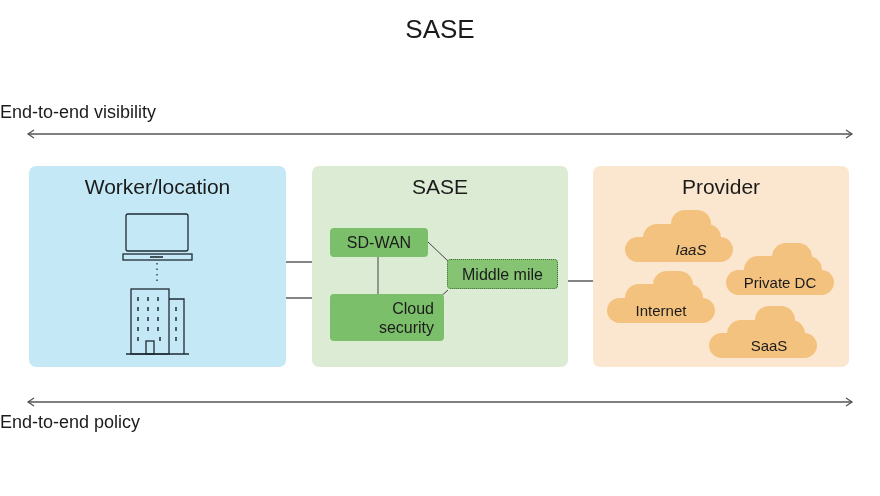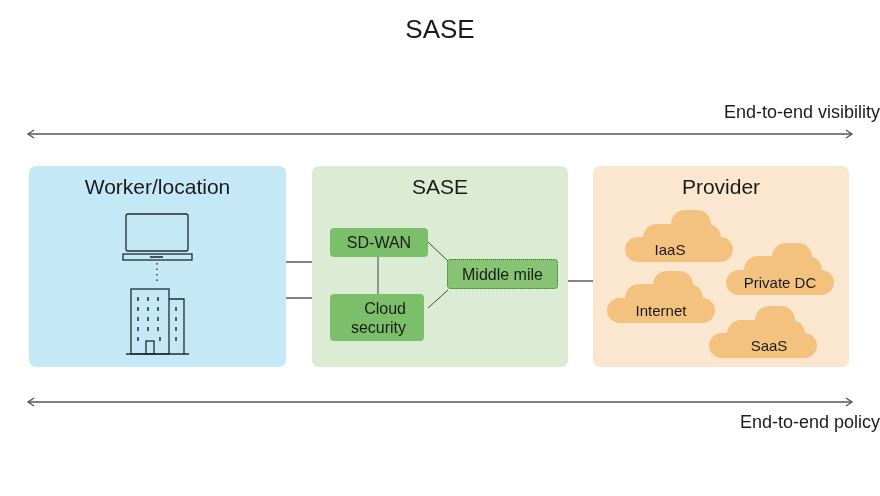--- a/index.html
+++ b/index.html
@@ -1,20 +1,20 @@
 <!DOCTYPE html>
 <html><head>
 <meta charset="utf-8">
 <style>
   html, body { margin: 0; padding: 0; background: #ffffff; }
   body { width: 880px; height: 496px; position: relative; overflow: hidden;
          font-family: "Liberation Sans", "DejaVu Sans", sans-serif; color: #1b1b1b; }
   .abs { position: absolute; }
   .title { left: 0; width: 880px; top: 14px; text-align: center; font-size: 26px; }
-  .axis-label { left: 0; width: 880px; text-align: right; font-size: 18px; }
+  .axis-label { left: 0; width: 880px; text-align: left; font-size: 18px; }
   .panel { border-radius: 2px; }
   .panel-title { left: 0; right: 0; text-align: center; font-size: 21px; }
   .box { background: #7cbf6b; border-radius: 4px; display: flex; align-items: center;
          justify-content: center; text-align: right; font-size: 16px; line-height: 19px; color: #1b1b1b; }
   .box.dotted { border: 1px dotted #3f6f36; background: #86c474; }
   .cloud-label { font-size: 15px; text-align: center; color: #1b1b1b; }
   svg { position: absolute; left: 0; top: 0; }
 </style>
 </head>
 <body>
@@ -114,22 +114,22 @@
 <div class="abs axis-label" style="top:412px">End-to-end policy</div>
 
 <div class="abs panel" style="left:29px; top:166px; width:257px; height:201px;">
   <div class="abs panel-title" style="top:9px">Worker/location</div>
 </div>
 
 <div class="abs panel" style="left:312px; top:166px; width:256px; height:201px;">
   <div class="abs panel-title" style="top:9px">SASE</div>
 </div>
 <div class="abs box" style="left:330px; top:228px; width:98px; height:29px;">SD-WAN</div>
-<div class="abs box" style="left:330px; top:294px; width:94px; height:47px; padding:0 18px; box-sizing:border-box;">Cloud security</div>
+<div class="abs box" style="left:330px; top:294px; width:114px; height:47px; padding:0 10px; box-sizing:border-box;">Cloud security</div>
 <div class="abs box dotted" style="left:447px; top:259px; width:111px; height:30px; box-sizing:border-box;">Middle mile</div>
 
 <div class="abs panel" style="left:593px; top:166px; width:256px; height:260px;">
   <div class="abs panel-title" style="top:9px">Provider</div>
 </div>
-<div class="abs cloud-label" style="left:624px; top:241px; width:92px;">IaaS</div>
+<div class="abs cloud-label" style="left:645px; top:241px; width:92px;font-style:italic;">IaaS</div>
 <div class="abs cloud-label" style="left:726px; top:274px; width:108px;">Private DC</div>
 <div class="abs cloud-label" style="left:607px; top:302px; width:108px;">Internet</div>
 <div class="abs cloud-label" style="left:709px; top:337px; width:120px;">SaaS</div>
 
 </body></html>

